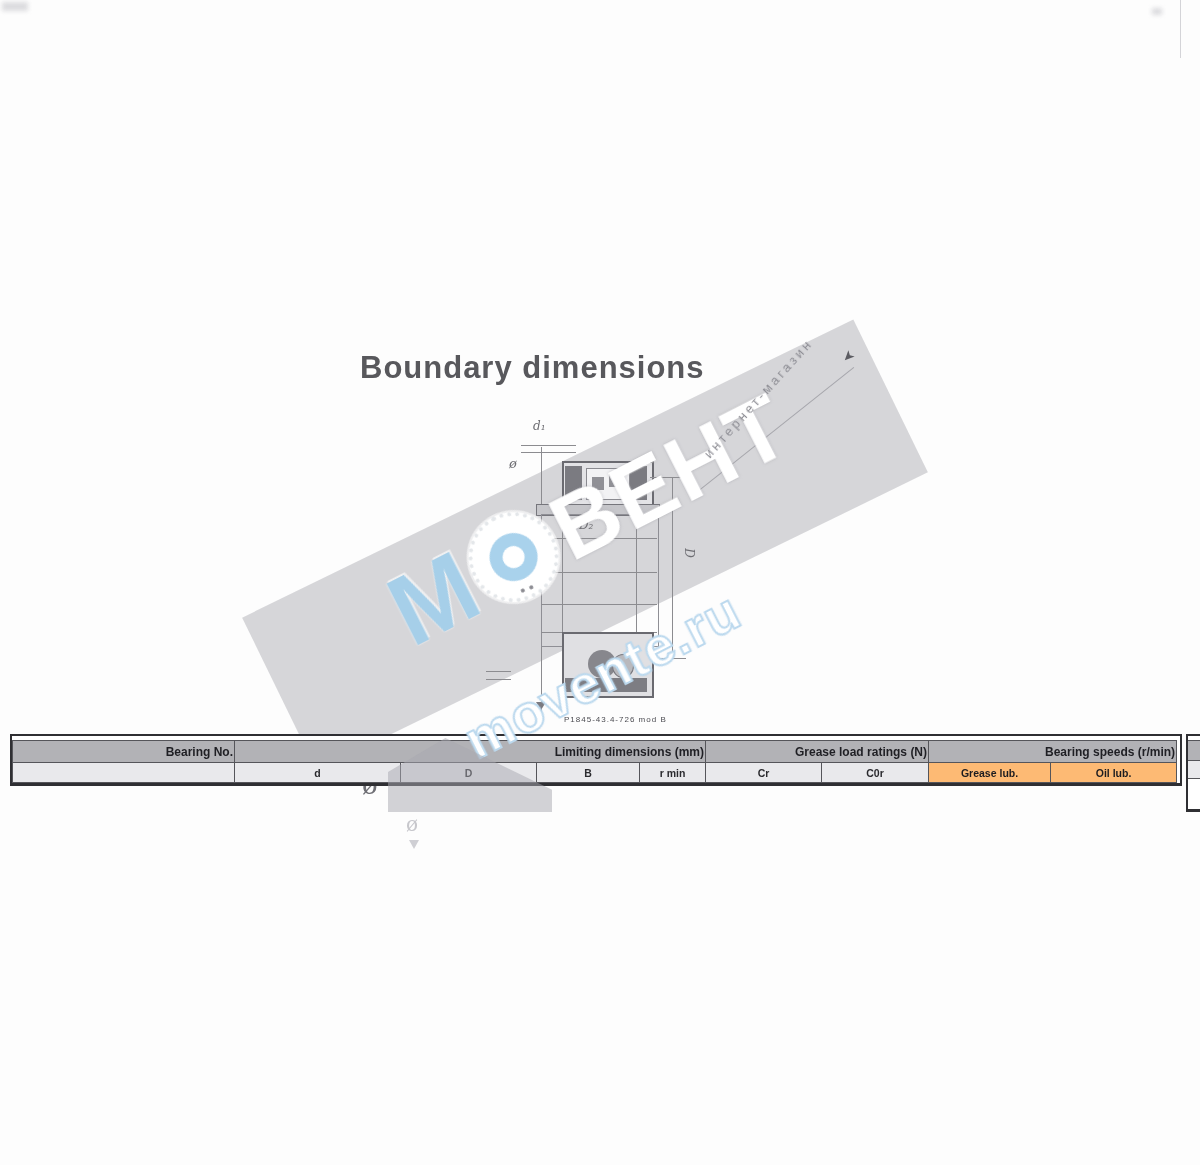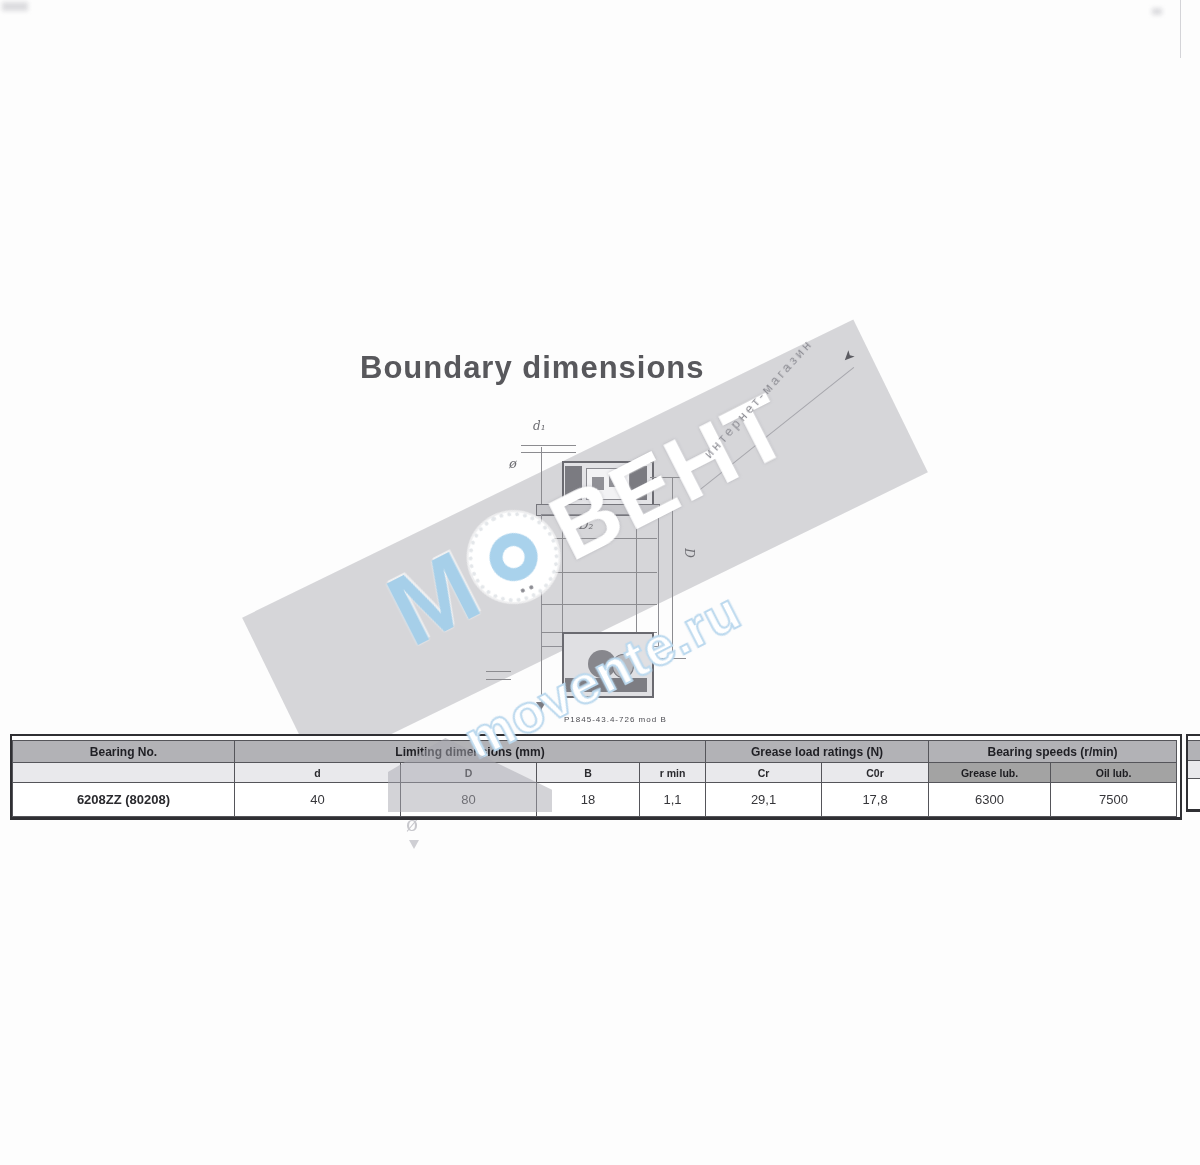--- a/index.html
+++ b/index.html
@@ -33,23 +33,23 @@
   #wm-site{position:absolute;left:468px;top:712px;transform:rotate(-27deg);transform-origin:0 50%;
            font-size:54px;font-weight:800;color:#ffffff;z-index:5;letter-spacing:1px;
            -webkit-text-stroke:2px #bcd9ee;text-shadow:0 0 2px rgba(160,190,215,0.8);filter:blur(0.4px);}
   #wm-note{position:absolute;left:712px;top:446px;transform:rotate(-48deg);transform-origin:0 100%;
            font-size:13px;letter-spacing:3px;color:#8d8d94;z-index:5;filter:blur(0.7px);}
   
   #tbl-wrap{position:absolute;left:10px;top:734px;width:1168px;border:2px solid #2f2f33;
             border-bottom-width:3px;background:#fff;padding-top:4px;z-index:4;filter:blur(0.3px);}
   table{border-collapse:collapse;table-layout:fixed;width:1164px;}
   th,td{border:1px solid #55555a;overflow:hidden;white-space:nowrap;}
-  .gh{background:#b2b2b6;font-size:12px;font-weight:bold;color:#1f1f24;height:19px;text-align:center;}
+  .gh{background:#b2b2b6;font-size:12px;font-weight:bold;color:#1f1f24;height:19px;text-align:right;}
   .sh{background:#e9e9ec;font-size:10.5px;font-weight:bold;color:#2a2a2e;height:17px;text-align:center;}
-  .sh.dark{background:#a3a3a3;color:#1c1c20;}
+  .sh.dark{background:#fdba74;color:#1c1c20;}
   .dv{background:#ffffff;font-size:13px;color:#36363a;height:31px;text-align:center;}
   .dv.desig{font-weight:bold;color:#2a2a2e;}
   #tbl2{position:absolute;left:1186px;top:734px;width:14px;height:73px;z-index:4;
         border:2px solid #2f2f33;border-right:none;border-bottom-width:3px;background:#fff;filter:blur(0.3px);}
   #tbl2 .g1{margin-top:4px;height:19px;background:#b2b2b6;border-top:1px solid #55555a;border-bottom:1px solid #55555a;}
   #tbl2 .g2{height:17px;background:#e9e9ec;border-bottom:1px solid #55555a;}
   
   .faint{color:#c7c7cc;position:absolute;filter:blur(0.6px);}
   .smudge{position:absolute;background:#dcdcdf;filter:blur(2.2px);}
 </style>
@@ -153,31 +153,20 @@
         <th class="sh"></th>
         <th class="sh">d</th>
         <th class="sh">D</th>
         <th class="sh">B</th>
         <th class="sh">r min</th>
         <th class="sh">Cr</th>
         <th class="sh">C0r</th>
         <th class="sh dark">Grease lub.</th>
         <th class="sh dark">Oil lub.</th>
       </tr>
-      <tr>
-        <td class="dv desig">6208ZZ (80208)</td>
-        <td class="dv">40</td>
-        <td class="dv">80</td>
-        <td class="dv">18</td>
-        <td class="dv">1,1</td>
-        <td class="dv">29,1</td>
-        <td class="dv">17,8</td>
-        <td class="dv">6300</td>
-        <td class="dv">7500</td>
-      </tr>
     </tbody>
       </table>
   </div>
 
   <div id="tbl2">
     <div class="g1"></div>
     <div class="g2"></div>
   </div>
 
 </div>

